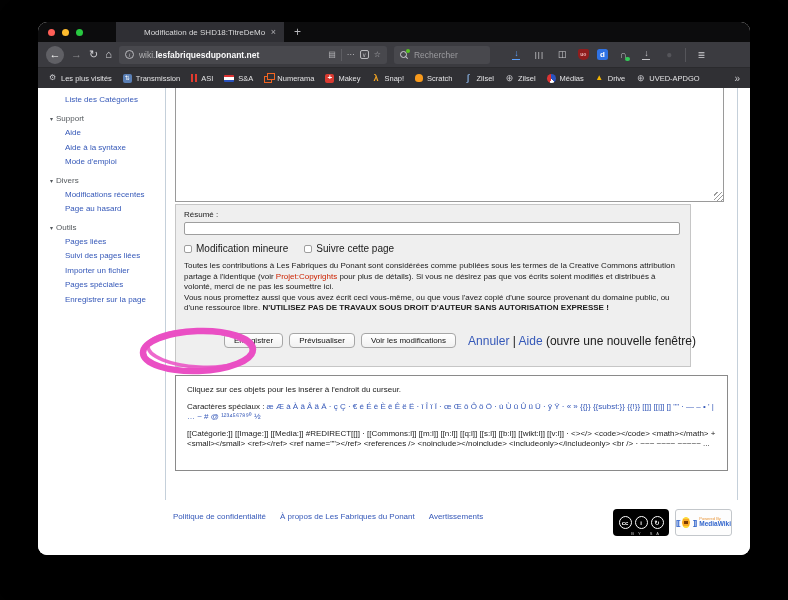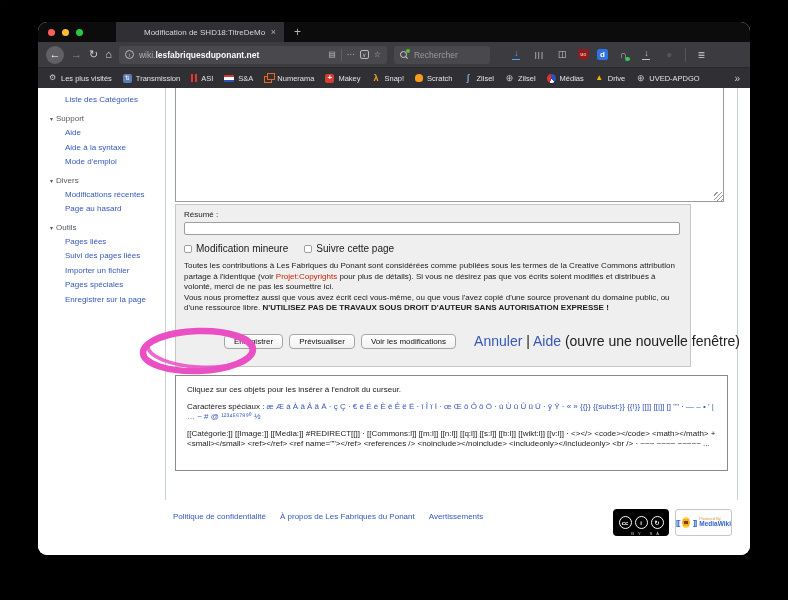--- a/index.html
+++ b/index.html
@@ -109,21 +109,21 @@
   .g-checks{position:absolute;left:8px;top:38px;display:flex;gap:16px;align-items:center;}
   .cb-item{display:flex;align-items:center;gap:4px;font-size:10px;color:#202020;}
   .cb-box{width:8px;height:8px;background:#fff;border:1px solid #9e9e9e;border-radius:2px;}
   .g-copy{position:absolute;left:8px;top:56px;right:8px;}
   .g-copy p{margin:0;font-size:8px;line-height:10.5px;color:#202020;}
   .redlink{color:#cc2200;}
   .boldseg{font-weight:bold;}
   .g-buttons{position:absolute;left:7px;top:128px;display:flex;align-items:center;gap:6px;white-space:nowrap;padding-left:41px;}
   .btn{font-size:8px;color:#111;background:linear-gradient(#ffffff,#f1f1f1);border:1px solid #a6a6a6;
        border-radius:4px;padding:2px 9px;height:15px;display:flex;align-items:center;font-family:"Liberation Sans",sans-serif;}
-  .action-links{font-size:14px;color:#202020;margin-left:12px;}
+  .action-links{font-size:12px;color:#202020;margin-left:6px;}
   .action-links a{color:#3558b8;text-decoration:none;}
 
   .edittools{position:absolute;left:10px;top:287px;width:553px;height:96px;background:#fff;
              border:1px solid #8a8a8a;padding:5px 7px;}
   .edittools p{margin:4px;font-size:8px;line-height:10.5px;color:#202020;word-wrap:break-word;}
   .edittools p + p{margin-top:6px;}
   .bluechars{color:#3558b8;}
 
   .footer-links{position:absolute;left:135px;top:424px;display:flex;gap:14px;justify-content:flex-end;}
   .footer-links a{font-size:8px;color:#3558b8;text-decoration:none;white-space:nowrap;}

